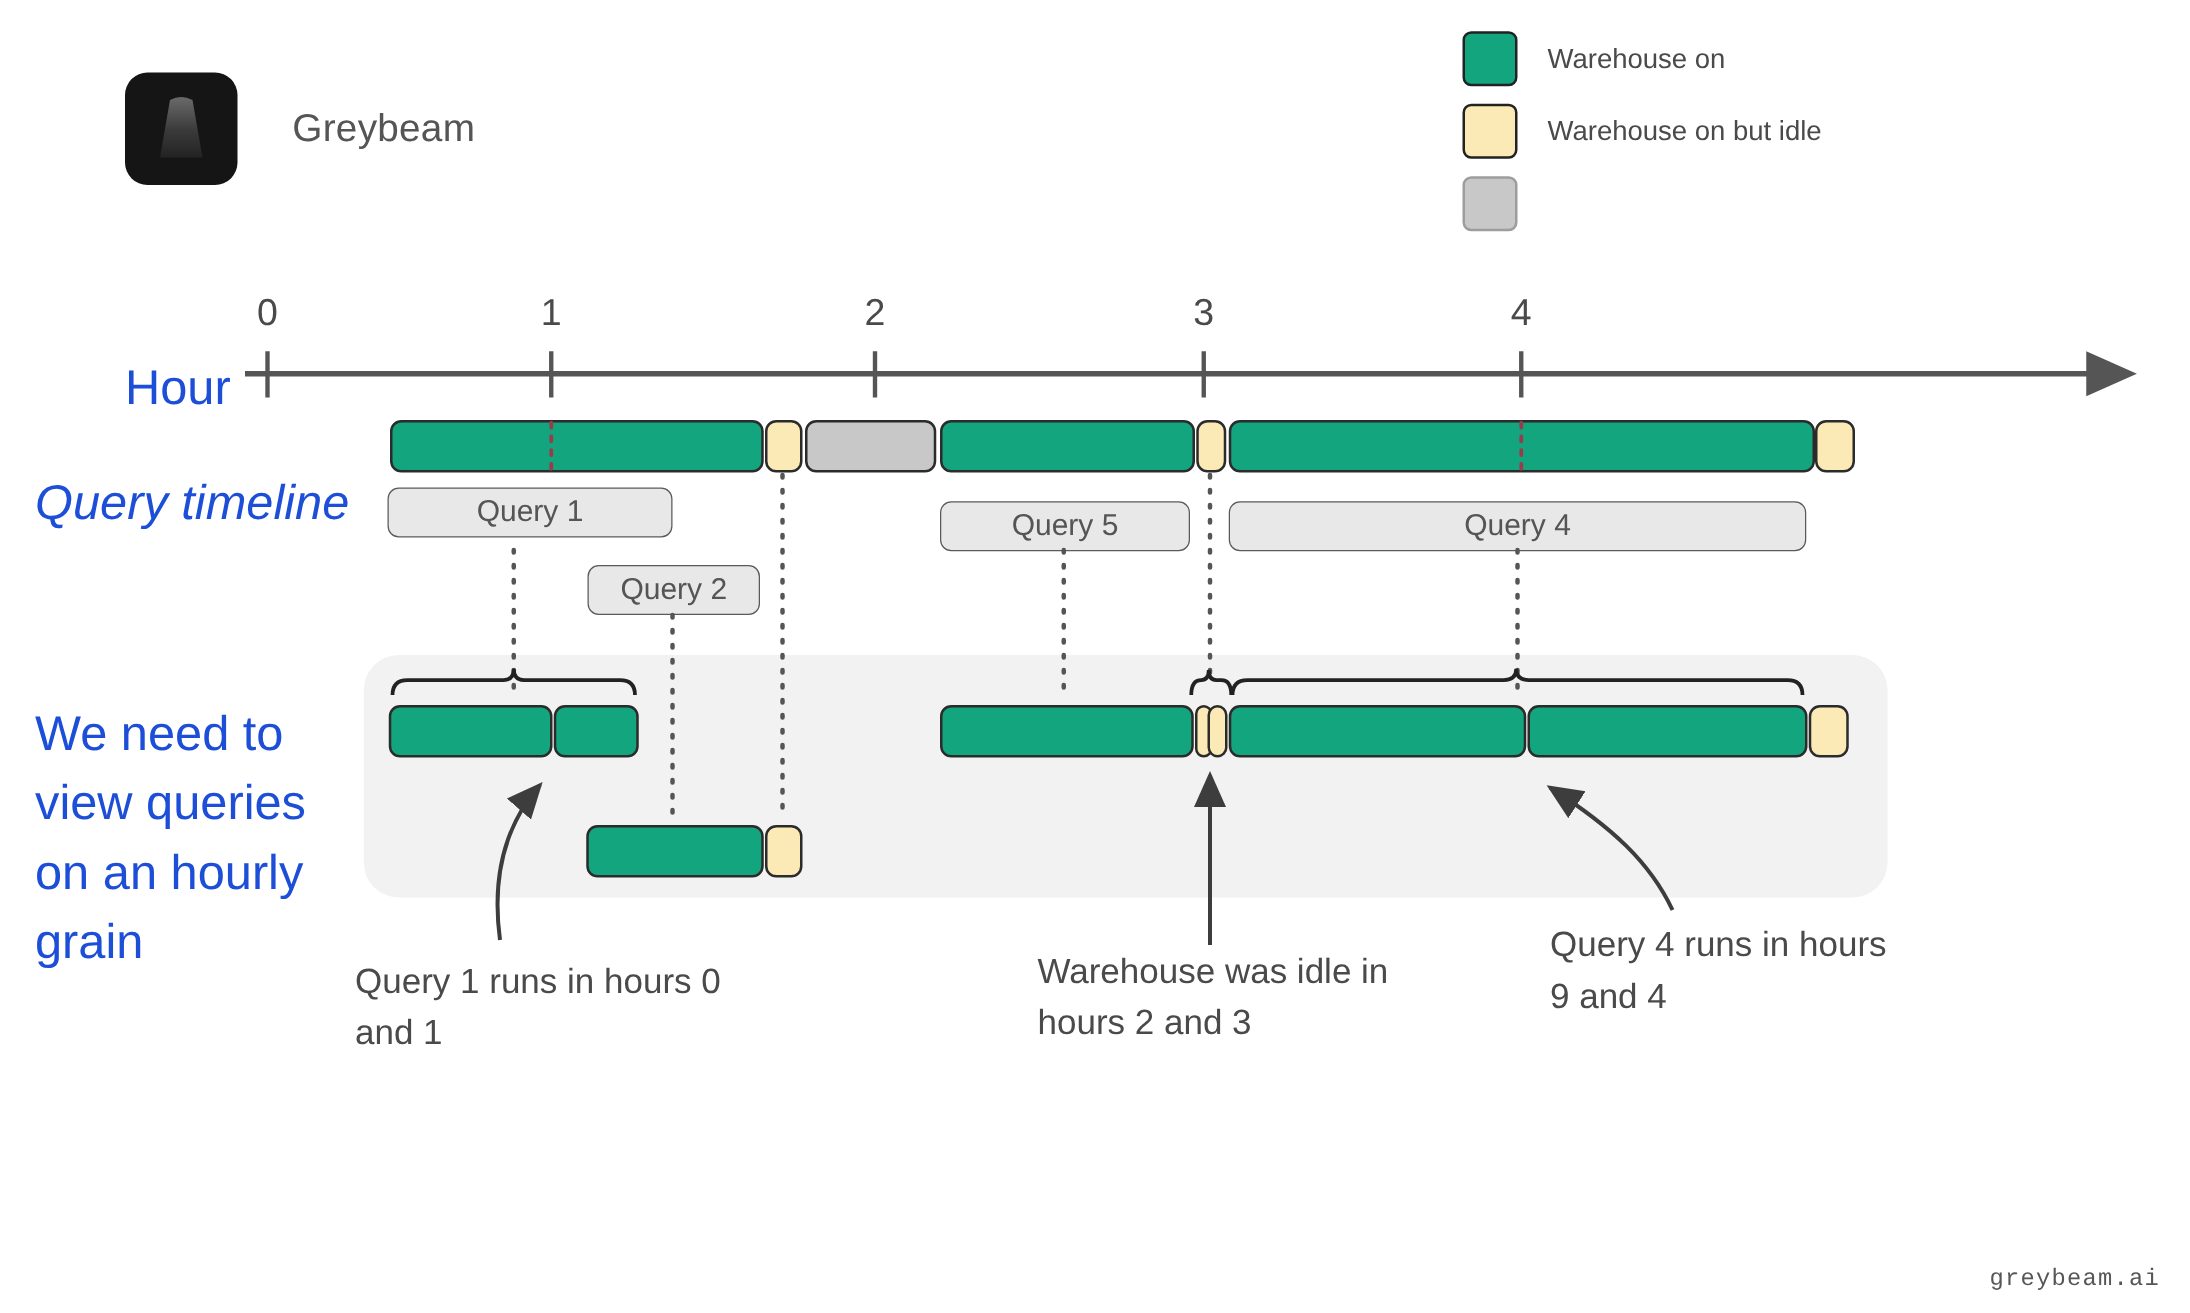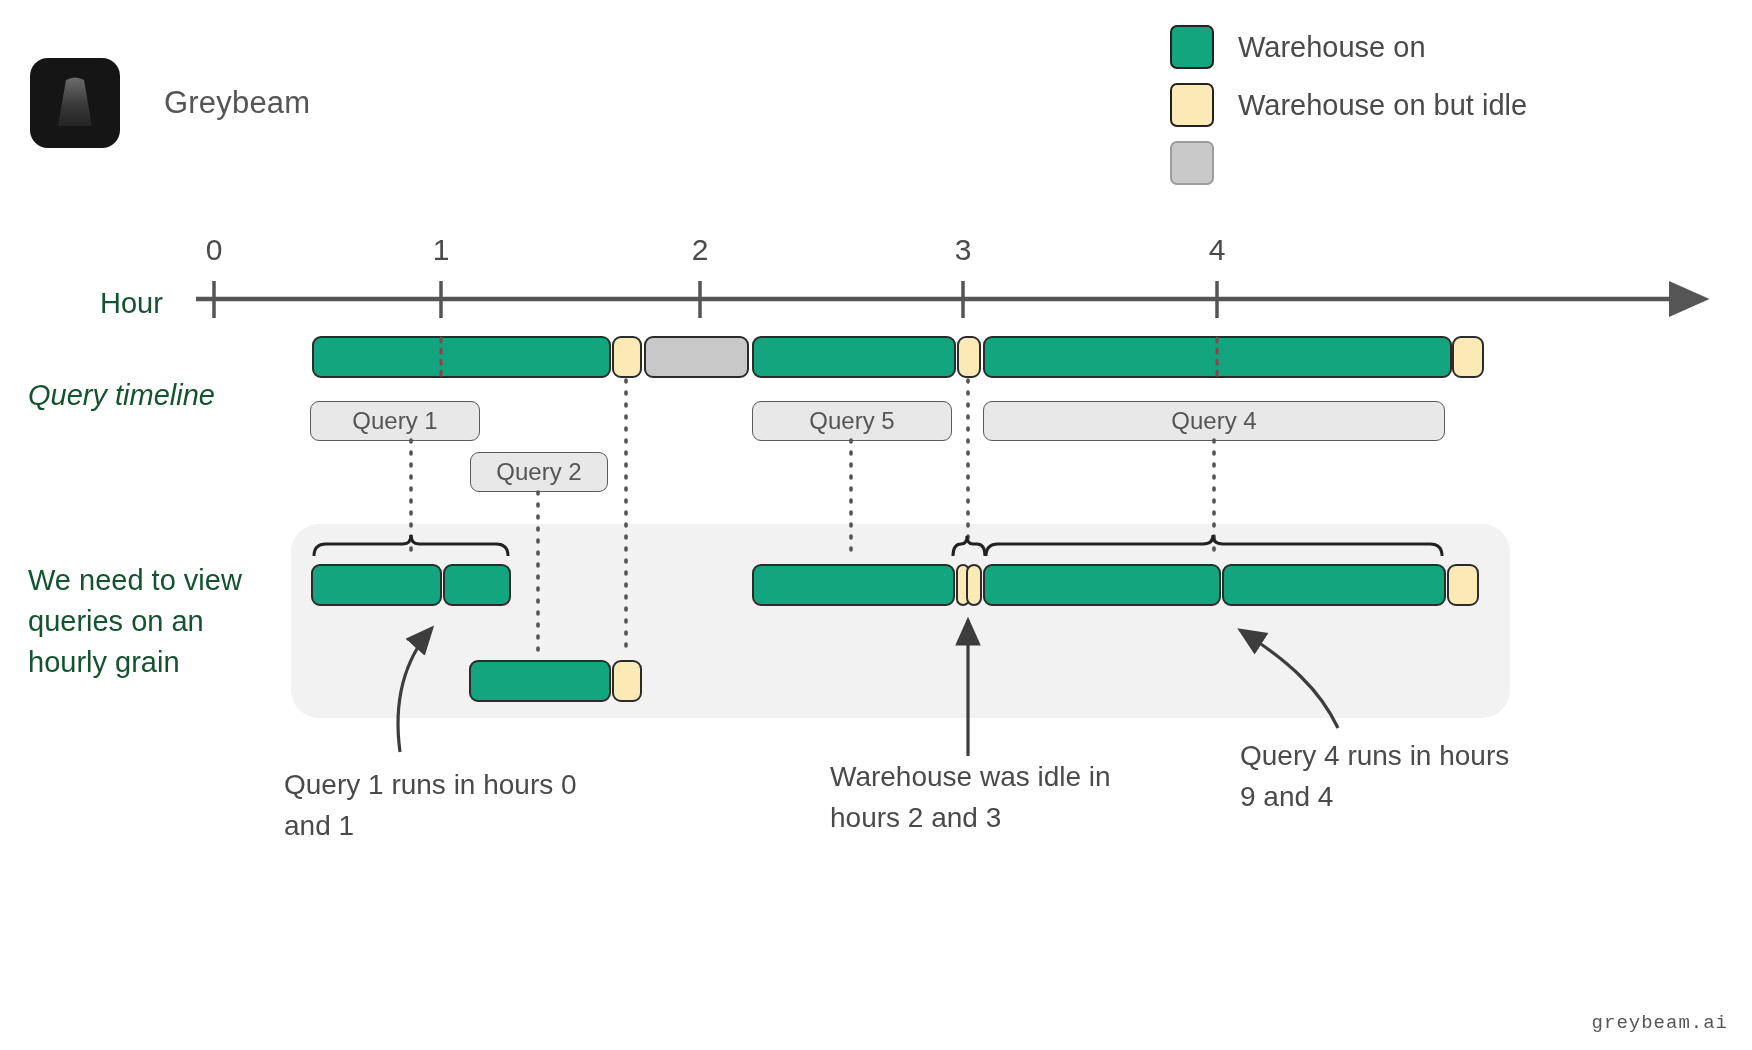--- a/index.html
+++ b/index.html
@@ -1,33 +1,33 @@
 <!DOCTYPE html>
 <html><head>
 <meta charset="utf-8">
 <style>
   html,body{margin:0;padding:0;background:#ffffff;}
   body{width:1752px;height:1050px;position:relative;overflow:hidden;
        font-family:"Liberation Sans","DejaVu Sans",sans-serif;color:#4a4a4a;}
   .abs{position:absolute;}
 
   
-  #brand{left:30px;top:55px;width:420px;height:96px;display:flex;align-items:center;gap:44px;}
+  #brand{left:30px;top:55px;width:420px;height:96px;display:flex;align-items:center;gap:44px;justify-content:center;}
   #logo-mark{width:90px;height:90px;border-radius:18px;background:#151515;position:relative;overflow:hidden;flex:0 0 auto;}
   #logo-mark svg{position:absolute;left:0;top:0;}
   #brand-name{font-size:31px;color:#555;letter-spacing:.2px;}
 
   
   #legend{right:22px;top:18px;width:560px;}
   .legend-row{display:flex;align-items:center;gap:24px;height:58px;}
   .legend-swatch{width:40px;height:40px;border-radius:7px;border:2.5px solid #222;flex:0 0 auto;}
-  .legend-label{font-size:29px;color:#4a4a4a;white-space:nowrap;}
+  .legend-label{font-size:22px;color:#4a4a4a;white-space:nowrap;}
 
   
-  .row-label{font-size:29px;color:#14532d;line-height:1.42;}
+  .row-label{font-size:39px;color:#1d4ed8;line-height:1.42;}
   #label-hour{left:100px;top:283px;}
   #label-query-timeline{left:28px;top:375px;font-style:italic;}
   #label-hourly{left:28px;top:560px;width:260px;}
 
   
   #axis-svg{left:0;top:225px;}
 
   
   .bar{position:absolute;height:42px;border:2.2px solid #2b2b2b;border-radius:9px;box-sizing:border-box;}
   .bar.on{background:#12a57e;}
@@ -119,21 +119,21 @@
 <div class="abs" style="left:0;top:0;">
   <div class="bar on" style="left:312px;top:336px;width:299px;"></div>
   <div class="bar idle" style="left:612px;top:336px;width:30px;"></div>
   <div class="bar susp" style="left:644px;top:336px;width:105px;"></div>
   <div class="bar on" style="left:752px;top:336px;width:204px;"></div>
   <div class="bar idle" style="left:957px;top:336px;width:24px;"></div>
   <div class="bar on" style="left:983px;top:336px;width:469px;"></div>
   <div class="bar idle" style="left:1452px;top:336px;width:32px;"></div>
 </div>
 
-<div class="qbox abs" style="left:310px;top:401px;width:170px;">Query 1</div>
+<div class="qbox abs" style="left:310px;top:390px;width:228px;">Query 1</div>
 <div class="qbox abs" style="left:470px;top:452px;width:138px;">Query 2</div>
 <div class="qbox abs" style="left:752px;top:401px;width:200px;">Query 5</div>
 <div class="qbox abs" style="left:983px;top:401px;width:462px;">Query 4</div>
 
 <div class="abs" style="left:0;top:0;">
   <div class="bar on" style="left:311px;top:564px;width:131px;"></div>
   <div class="bar on" style="left:443px;top:564px;width:68px;"></div>
 
   <div class="bar on" style="left:469px;top:660px;width:142px;"></div>
   <div class="bar idle" style="left:612px;top:660px;width:30px;"></div>

